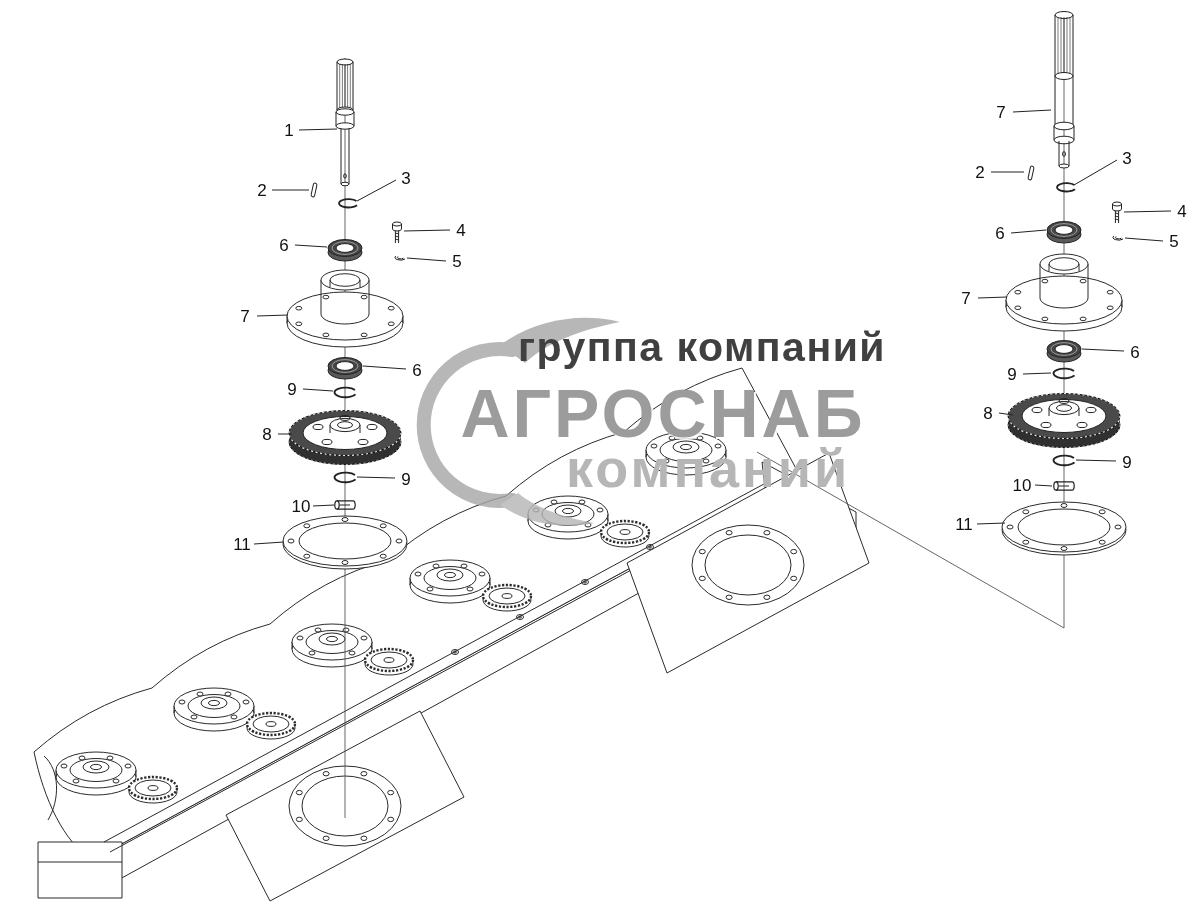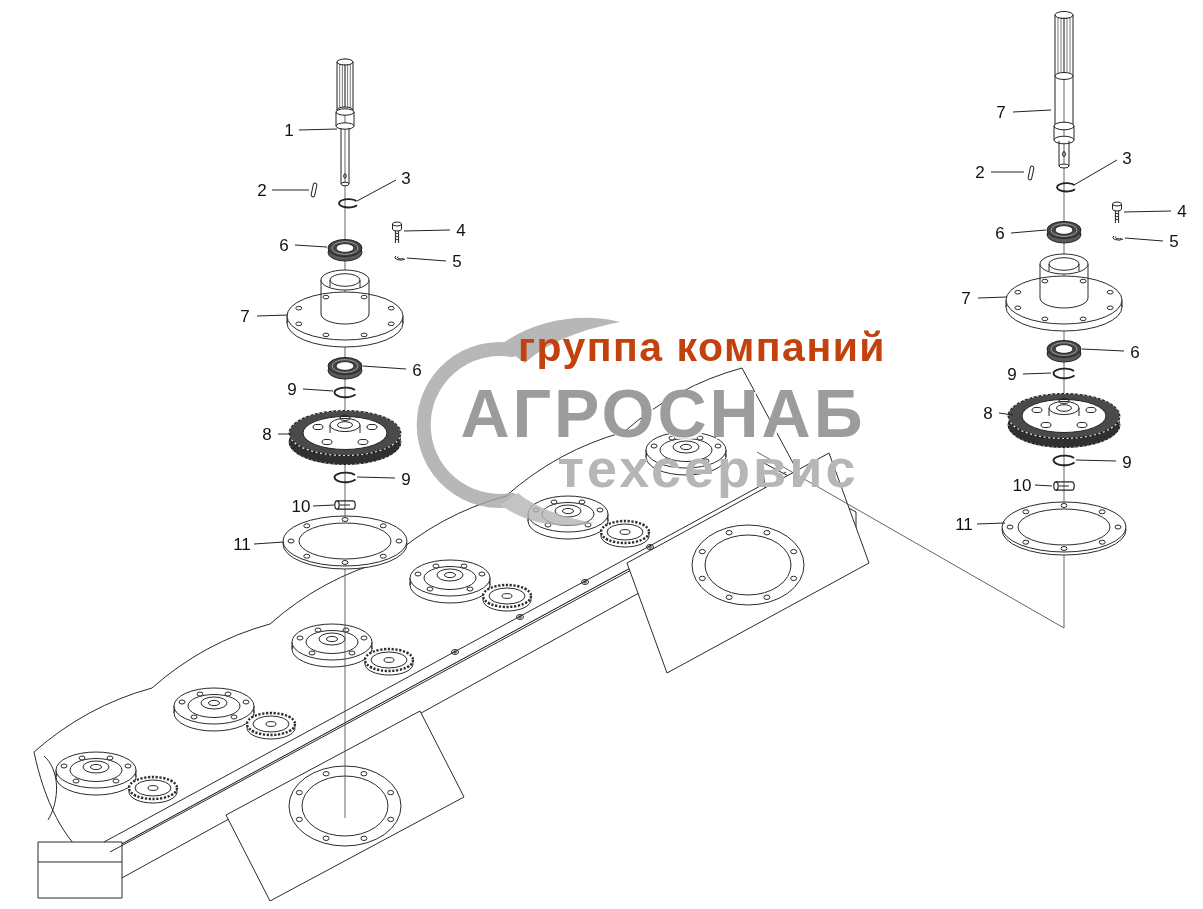--- a/index.html
+++ b/index.html
@@ -6,21 +6,21 @@
   .stage{
     position:relative;width:1203px;height:909px;background:#ffffff;
     font-family:"Liberation Sans", sans-serif;overflow:hidden;
   }
   .stage svg{position:absolute;left:0;top:0;}
   .callout{
     position:absolute;transform:translate(-50%,-50%);
     font-size:17px;color:#111;line-height:1;white-space:nowrap;
   }
   .wm{position:absolute;transform:translate(-50%,-50%);white-space:nowrap;}
-  .wm1{font-size:41px;font-weight:bold;letter-spacing:1.5px;color:#c2410c;}
+  .wm1{font-size:41px;font-weight:bold;letter-spacing:1.5px;color:#404040;}
   .wm2{font-size:68px;font-weight:700;letter-spacing:3px;color:#9c9c9c;
        text-shadow:2px 2px 0 rgba(255,255,255,.85);}
   .wm3{font-size:54px;font-weight:bold;letter-spacing:3px;color:#b6b6b6;}
 </style>
 </head>
 <body>
 
 <div class="stage">
 
 <svg width="1203" height="909" viewBox="0 0 1203 909">
@@ -271,21 +271,21 @@
 
   <g opacity="0.8">
     <path d="M 512,350 A 76,76 0 1 0 512,500" fill="none" stroke="#a6a6a6" stroke-width="14" stroke-linecap="round"></path>
     <path d="M 500,345 C 535,320 580,312 620,322 C 580,330 548,342 525,363 Z" fill="#a6a6a6"></path>
     <path d="M 500,505 C 528,524 562,530 594,523 C 562,517 536,508 518,493 Z" fill="#b5b5b5"></path>
   </g>
 </svg>
 
 <div class="wm wm1" style="left:702px;top:347px">группа компаний</div>
 <div class="wm wm2" style="left:663px;top:413px">АГРОСНАБ</div>
-<div class="wm wm3" style="left:708px;top:468px">техсервис</div>
+<div class="wm wm3" style="left:708px;top:468px">компаний</div>
 
 <div>
   <div class="callout" style="left:289px;top:130px">1</div>
   <div class="callout" style="left:262px;top:190px">2</div>
   <div class="callout" style="left:406px;top:178px">3</div>
   <div class="callout" style="left:461px;top:230px">4</div>
   <div class="callout" style="left:457px;top:261px">5</div>
   <div class="callout" style="left:284px;top:245px">6</div>
   <div class="callout" style="left:245px;top:316px">7</div>
   <div class="callout" style="left:417px;top:370px">6</div>

